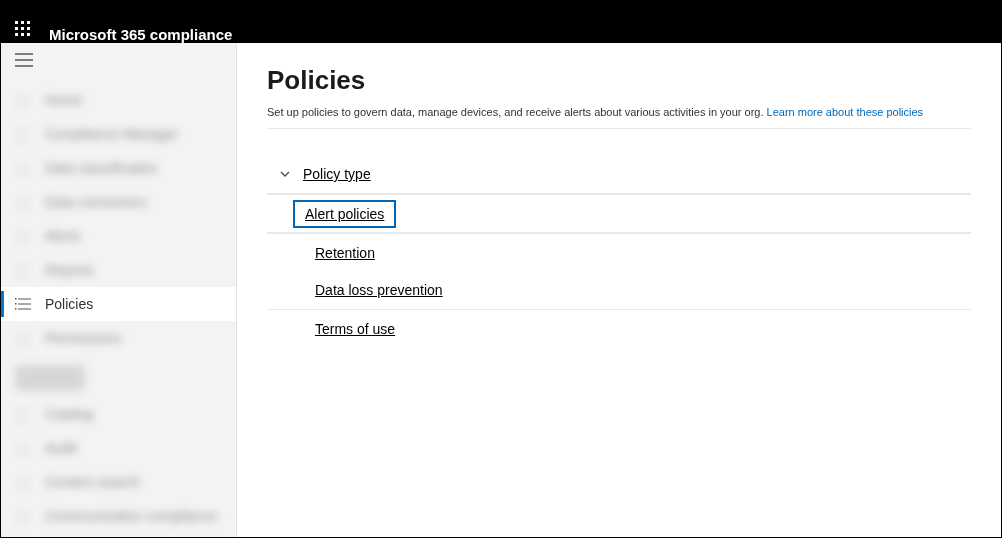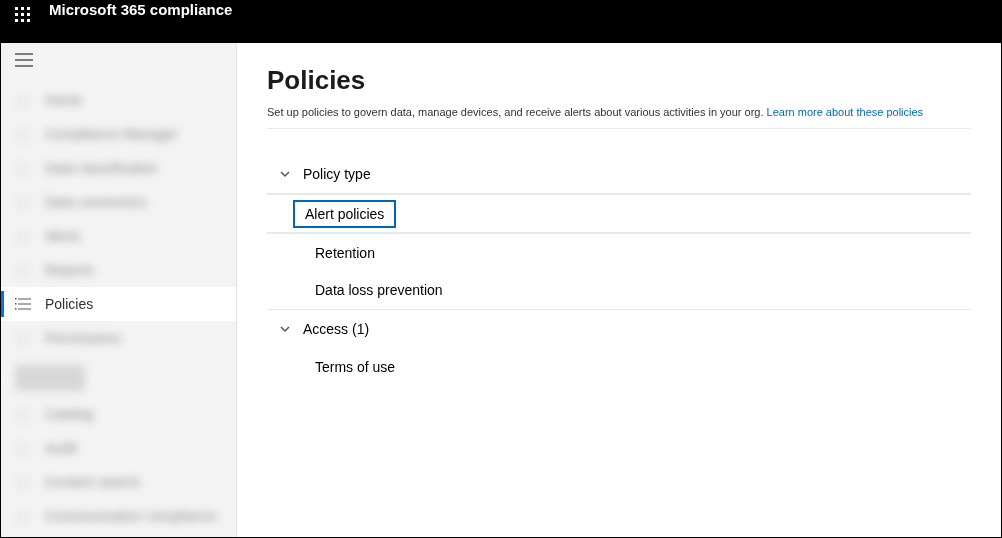--- a/index.html
+++ b/index.html
@@ -1,20 +1,20 @@
 <!DOCTYPE html>
 <html><head>
 <meta charset="utf-8">
 <style>
   * { box-sizing: border-box; margin: 0; padding: 0; }
   html, body { width: 1002px; height: 538px; font-family: "Segoe UI", Arial, sans-serif; overflow: hidden; background: #fff; }
   body { border: 1px solid #000; }
 
   
-  .topbar { background: #000; color: #fff; height: 42px; display: flex; align-items: flex-start; padding: 0 8px; }
+  .topbar { background: #000; color: #fff; height: 42px; display: flex; align-items: flex-end; padding: 0 8px; }
   .waffle { width: 28px; height: 28px; display: flex; align-items: center; justify-content: center; margin-right: 12px; }
   .waffle svg { fill: #fff; }
   .app-title { font-size: 15px; font-weight: 600; }
 
   
   .shell { display: flex; height: calc(538px - 44px); }
 
   
   .sidebar { width: 236px; background: #f3f3f3; border-right: 1px solid #e1e1e1; position: relative; }
   .hamburger { padding: 10px 14px; }
@@ -27,21 +27,21 @@
   .nav-item.selected::before { content:""; position:absolute; left:0; top:4px; bottom:4px; width:3px; background:#0078d4; }
   .nonitem-blur { height: 26px; margin: 10px 14px 6px; filter: blur(4px); opacity: 0.5; background: linear-gradient(#bbb,#bbb); width: 70px; border-radius: 3px; }
 
   
   .main { flex: 1; padding: 22px 30px; overflow: auto; background:#fff; }
   .page-title { font-size: 26px; font-weight: 700; color:#1b1b1b; margin-bottom: 10px; }
   .page-sub { font-size: 11px; color:#323130; margin-bottom: 10px; }
   .page-sub .learn { color:#0067b8; text-decoration: none; }
   .hr-thin { border:none; border-top:1px solid #e8e8e8; margin: 6px 0 26px; }
 
-  .group { border-bottom: 1px solid #e8e8e8; }
+  .group { border-bottom: 1px solid #e8e8e8; text-decoration: underline; }
   .group-header { display:flex; align-items:center; height: 38px; padding: 0 8px; font-size: 14px; cursor:pointer; }
   .group-header .chev { width: 20px; display:flex; justify-content:center; margin-right: 8px; }
   .group-item { height: 38px; display:flex; align-items:center; padding-left: 38px; font-size: 14px; border-top: 1px solid #e8e8e8; }
   .group-item.no-top-border { border-top: none; }
   .group-item .item-label { padding: 4px 10px; }
   .group-item.highlight .item-label { border: 2px solid #0067b8; margin-left:-12px; }
 
   
   .chev svg { stroke:#555; }
 </style>
@@ -168,27 +168,19 @@
     <div class="group">
       <div class="group-item">
           <span class="item-label">Retention</span>
         </div>
       <div class="group-item no-top-border">
           <span class="item-label">Data loss prevention</span>
         </div>
     </div>
 
     <div class="group" style="border-bottom:none">
-      <div class="group-header">
-        <span class="chev">
-            <svg width="12" height="12" viewBox="0 0 12 12" fill="none" stroke-width="1.5">
-              <polyline points="2,4 6,8 10,4"></polyline>
-            </svg>
-          </span>
-        <span>Access (1)</span>
-      </div>
       <div class="group-item no-top-border">
           <span class="item-label">Terms of use</span>
         </div>
     </div>
 
   </main>
 </div>
 
 </body></html>

